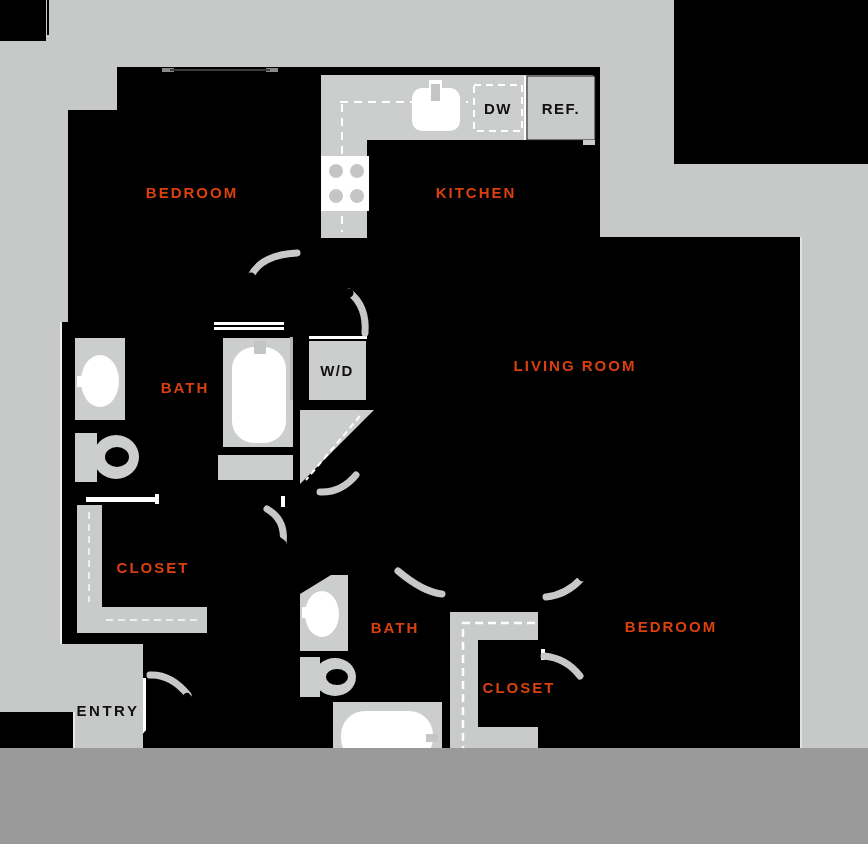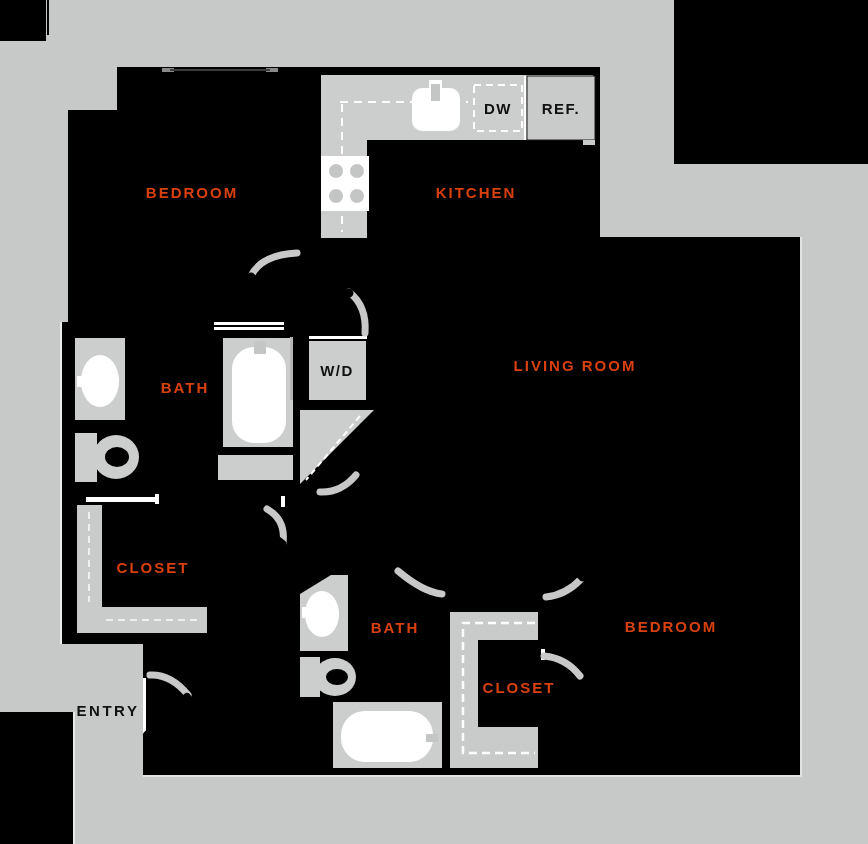--- a/index.html
+++ b/index.html
@@ -1,16 +1,16 @@
 <!DOCTYPE html>
 <html><head>
 <meta charset="utf-8">
 <style>
   html,body{margin:0;padding:0;background:#9a9a9a;}
-  #stage{position:relative;width:868px;height:844px;overflow:hidden;background:#c7c9c8;
+  #stage{position:relative;width:868px;height:748px;overflow:hidden;background:#c7c9c8;
          font-family:"Liberation Sans", sans-serif;}
   svg{position:absolute;left:0;top:0;}
   text{font-family:"Liberation Sans", sans-serif;font-weight:bold;}
   .room-label{font-size:15px;letter-spacing:2px;}
   .fix-label{font-size:15px;letter-spacing:1.5px;}
   .entry-label{font-size:15px;letter-spacing:2.5px;}
 </style>
 </head>
 <body>
 

